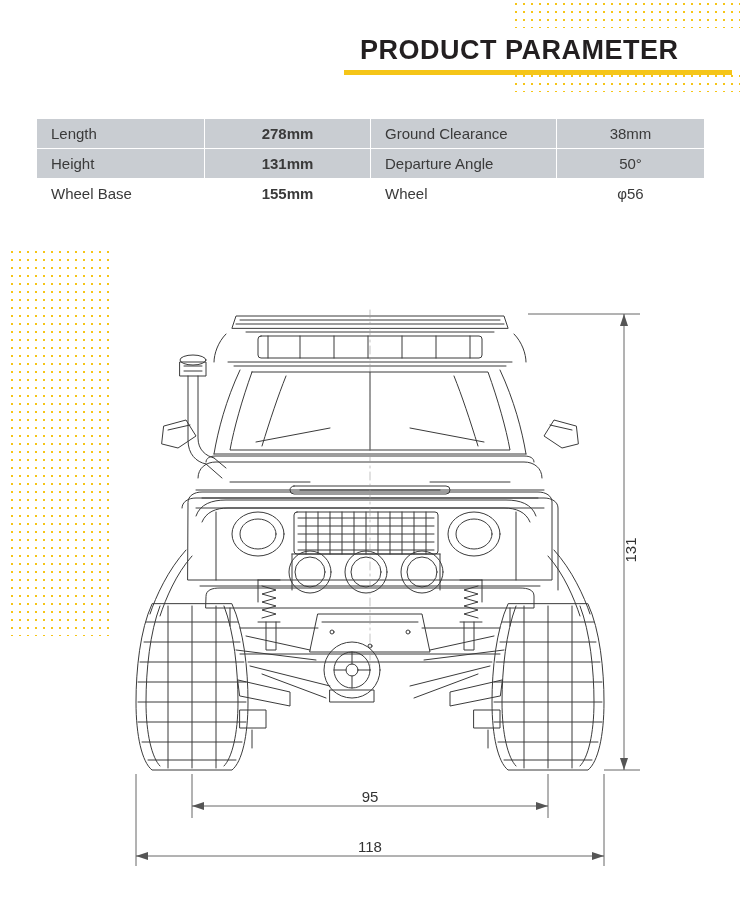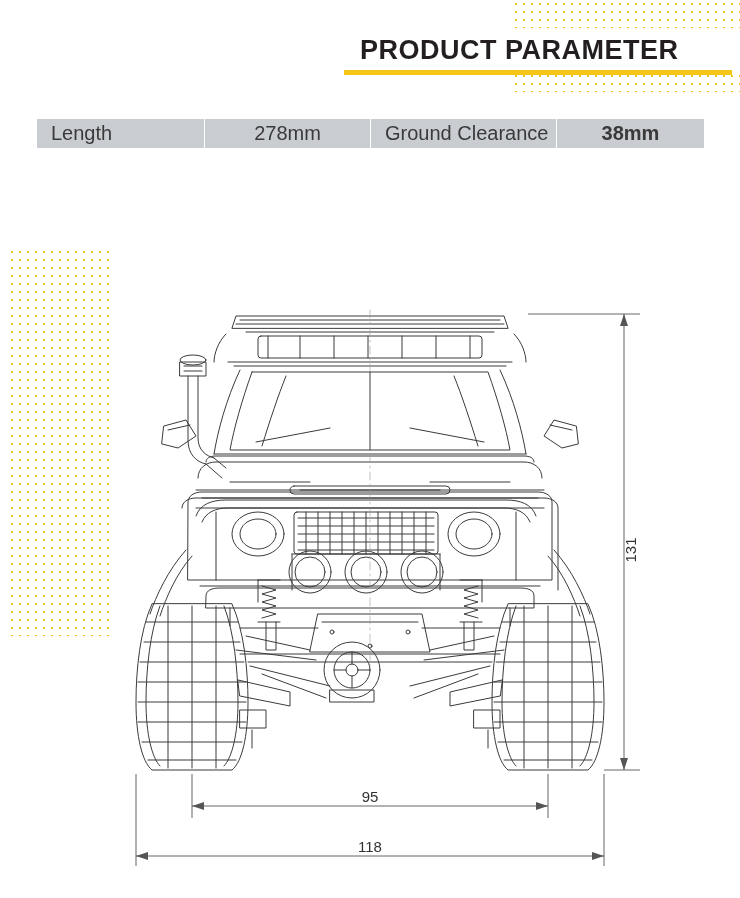--- a/index.html
+++ b/index.html
@@ -63,32 +63,32 @@
     top: 118px;
     width: 668px;
   }
   table.spec {
     border-collapse: collapse;
     width: 100%;
     table-layout: fixed;
   }
   table.spec td {
     height: 30px;
-    font-size: 20px;
+    font-size: 15px;
     color: #3a3a3a;
     padding: 0 14px;
     white-space: nowrap;
     border: 1px solid #ffffff;
   }
   table.spec tr.odd td { background: #c9cdd2; }
   table.spec tr.even td { background: #ffffff; }
   .c1 { width: 168px; text-align: left; }
-  .c2 { width: 166px; text-align: center; }
+  .c2 { width: 166px; text-align: center; font-weight: bold; }
   .c3 { width: 186px; text-align: left; margin-left: 16px; }
-  .c4 { width: 148px; text-align: center; font-weight: bold; }
+  .c4 { width: 148px; text-align: center; }
 
   
   .dot-panel-left {
     position: absolute;
     left: 8px;
     top: 248px;
     width: 104px;
     height: 388px;
     background-image: radial-gradient(#f5c518 1.2px, transparent 1.3px);
     background-size: 8px 8px;
@@ -123,20 +123,32 @@
 
 <div class="table-wrap">
   <table class="spec">
     <tbody>
         <tr class="odd">
       <td class="c1">Length</td>
       <td class="c2">278mm</td>
       <td class="c3">Ground Clearance</td>
       <td class="c4">38mm</td>
     </tr>
+    <tr class="odd">
+      <td class="c1">Height</td>
+      <td class="c2">131mm</td>
+      <td class="c3">Departure Angle</td>
+      <td class="c4">50°</td>
+    </tr>
+    <tr class="even">
+      <td class="c1">Wheel Base</td>
+      <td class="c2">155mm</td>
+      <td class="c3">Wheel</td>
+      <td class="c4">φ56</td>
+    </tr>
   </tbody>
     </table>
 </div>
 
 <div class="dot-panel-left"></div>
 
 <div class="drawing">
   <svg width="740" height="648" viewBox="0 0 740 648" xmlns="http://www.w3.org/2000/svg">
     <g fill="none" stroke="#3b3b3b" stroke-width="1" stroke-linejoin="round" stroke-linecap="round">
 

